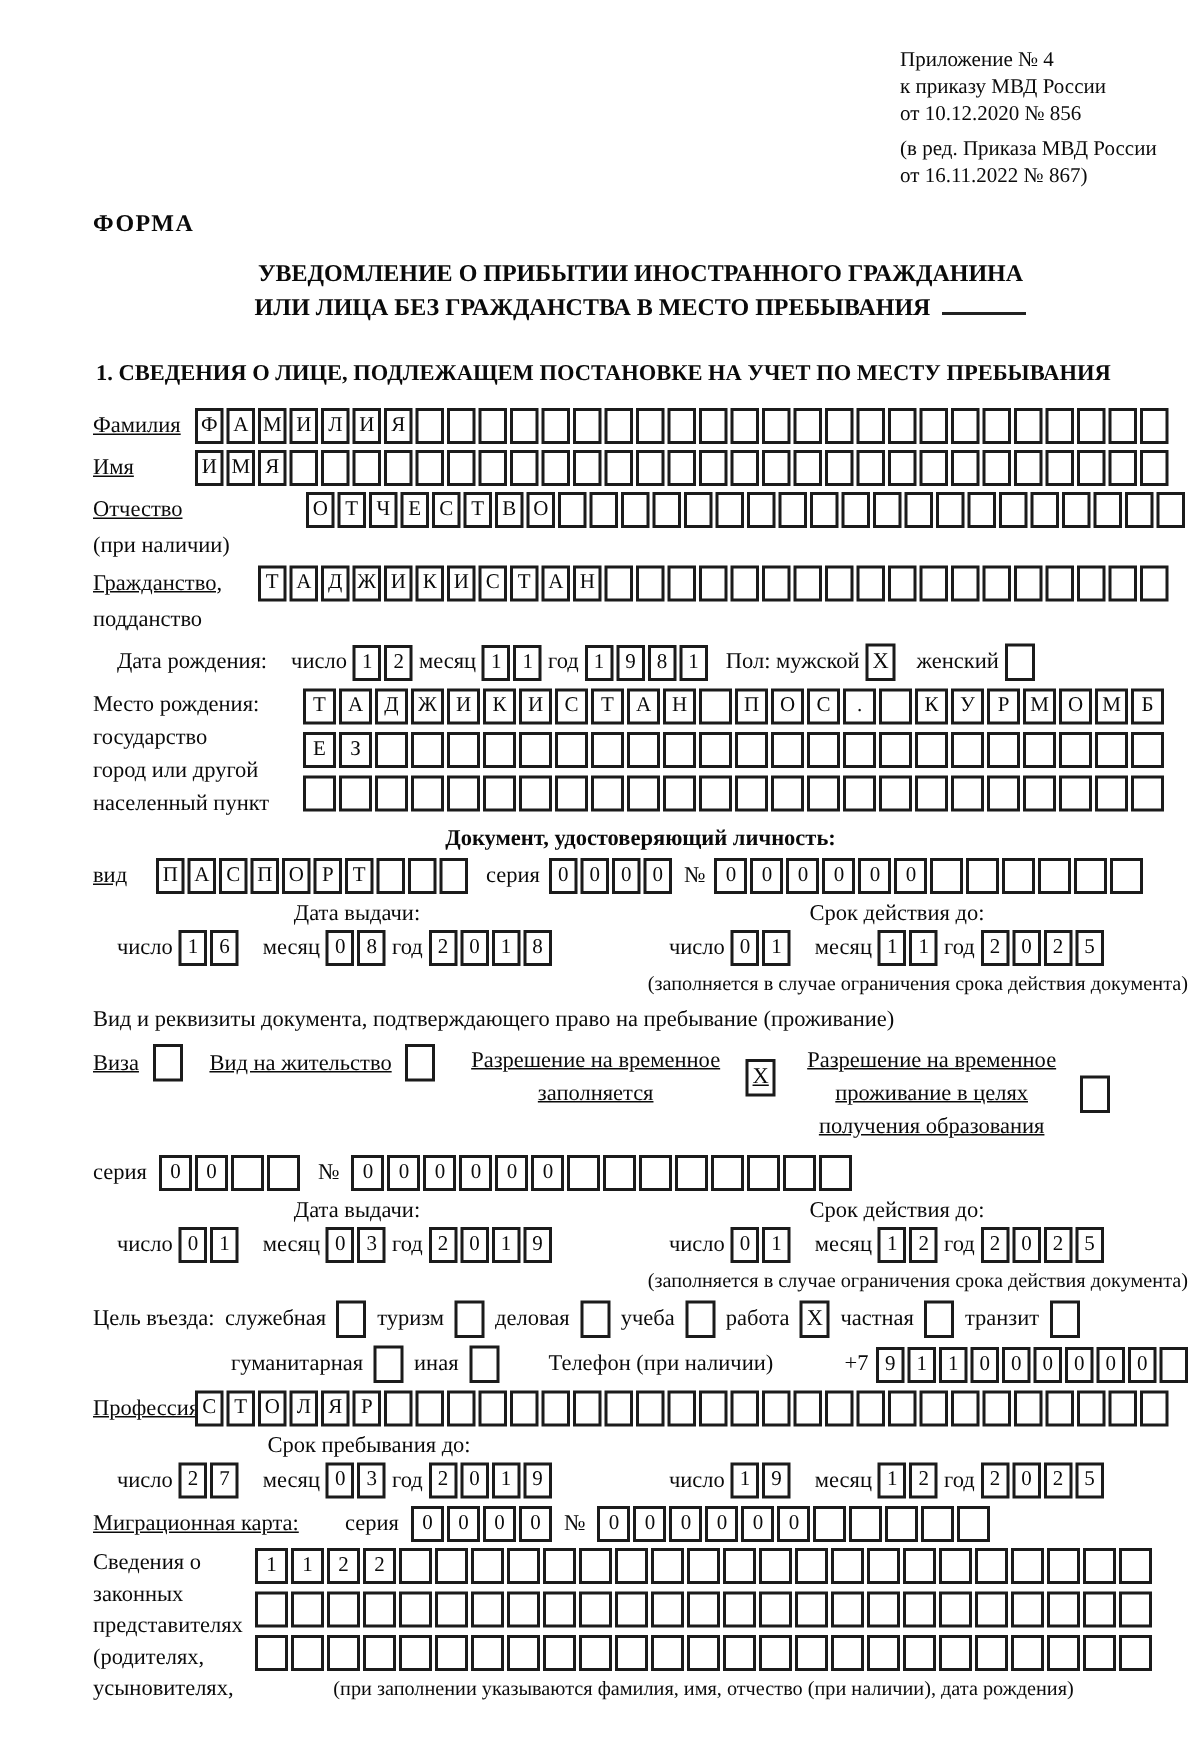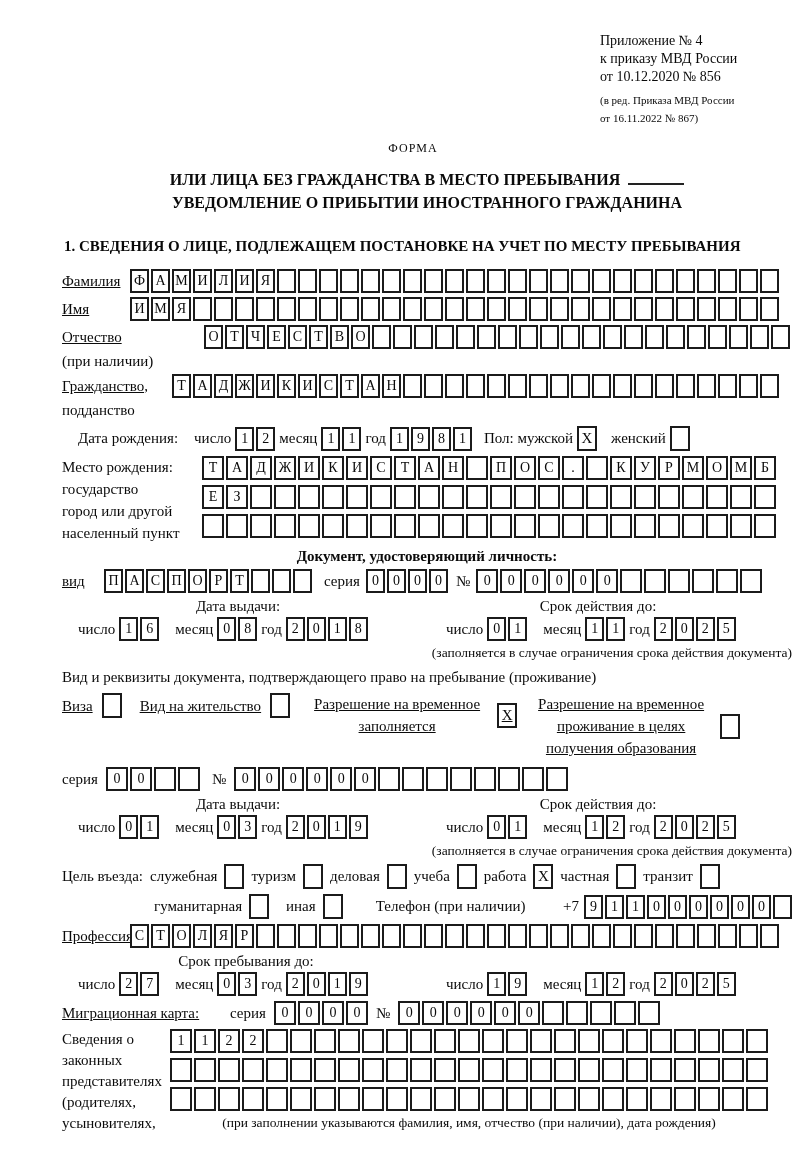--- a/index.html
+++ b/index.html
@@ -4,23 +4,23 @@
 <style>
   html,body{margin:0;padding:0;background:#fff;}
   body{
     width:800px;height:1163px;overflow:hidden;color:#0a0a0a;
     font-family:"Liberation Serif","DejaVu Serif",serif;font-size:15px;
   }
   .page{box-sizing:border-box;width:800px;height:1163px;padding:32px 8px 0 62px;position:relative;}
 
   
   .hdr-right{margin-left:auto;width:192px;font-size:14px;line-height:18px;}
-  .hdr-right .rev{font-size:11px;margin-top:0;}
+  .hdr-right .rev{font-size:14px;margin-top:0;}
   .hdr-right .rev-first{margin-top:5px;}
-  .forma{text-align:center;font-weight:normal;font-size:12px;margin:14px 28px 0 0;letter-spacing:1px;}
+  .forma{text-align:left;font-weight:bold;font-size:16px;margin:14px 28px 0 0;letter-spacing:1px;}
 
   .title{text-align:center;font-weight:bold;font-size:16px;margin-top:12px;line-height:23px;}
   .title-underline{display:inline-block;width:56px;border-bottom:2px solid #222;height:14px;margin-left:8px;}
   .sec-heading{font-weight:bold;font-size:15px;margin:24px 0 14px 2px;}
 
   
   .row{display:flex;align-items:center;margin-bottom:4px;}
   .lbl{flex:none;text-decoration:underline;}
   .cells{display:flex;gap:2px;flex:none;}
   .cbox{box-sizing:border-box;flex:none;width:19px;height:24px;border:2px solid #1b1b1b;
@@ -71,22 +71,22 @@
   <div class="hdr-right">
     <div>Приложение № 4</div>
     <div>к приказу МВД России</div>
     <div>от 10.12.2020 № 856</div>
     <div class="rev rev-first">(в ред. Приказа МВД России</div>
     <div class="rev">от 16.11.2022 № 867)</div>
   </div>
   <div class="forma">ФОРМА</div>
 
   <div class="title">
+    <div>УВЕДОМЛЕНИЕ О ПРИБЫТИИ ИНОСТРАННОГО ГРАЖДАНИНА</div>
     <div><span>ИЛИ ЛИЦА БЕЗ ГРАЖДАНСТВА В МЕСТО ПРЕБЫВАНИЯ</span><span class="title-underline"></span></div>
-    <div>УВЕДОМЛЕНИЕ О ПРИБЫТИИ ИНОСТРАННОГО ГРАЖДАНИНА</div>
   </div>
 
   <div class="sec-heading">1. СВЕДЕНИЯ О ЛИЦЕ, ПОДЛЕЖАЩЕМ ПОСТАНОВКЕ НА УЧЕТ ПО МЕСТУ ПРЕБЫВАНИЯ</div>
 
   <div class="row">
     <div class="lbl" style="width:68px">Фамилия</div>
     <div class="cells">
         <div class="cbox">Ф</div>
         <div class="cbox">А</div>
         <div class="cbox">М</div>
@@ -560,21 +560,21 @@
     <div class="chk">X</div>
     <span class="opt-label">частная</span>
     <div class="chk"></div>
     <span class="opt-label">транзит</span>
     <div class="chk"></div>
   </div>
 
   <div class="purpose" style="padding-left:92px">
     <span class="opt-label">гуманитарная</span>
     <div class="chk"></div>
-    <span class="opt-label" style="margin-left:10px">иная</span>
+    <span class="opt-label" style="">иная</span>
     <div class="chk"></div>
     <span class="opt-label" style="margin-left:26px">Телефон (при наличии)</span>
     <div class="phone-group">
       <span>+7</span>
       <div class="cells">
           <div class="cbox">9</div>
           <div class="cbox">1</div>
           <div class="cbox">1</div>
           <div class="cbox">0</div>
           <div class="cbox">0</div>

